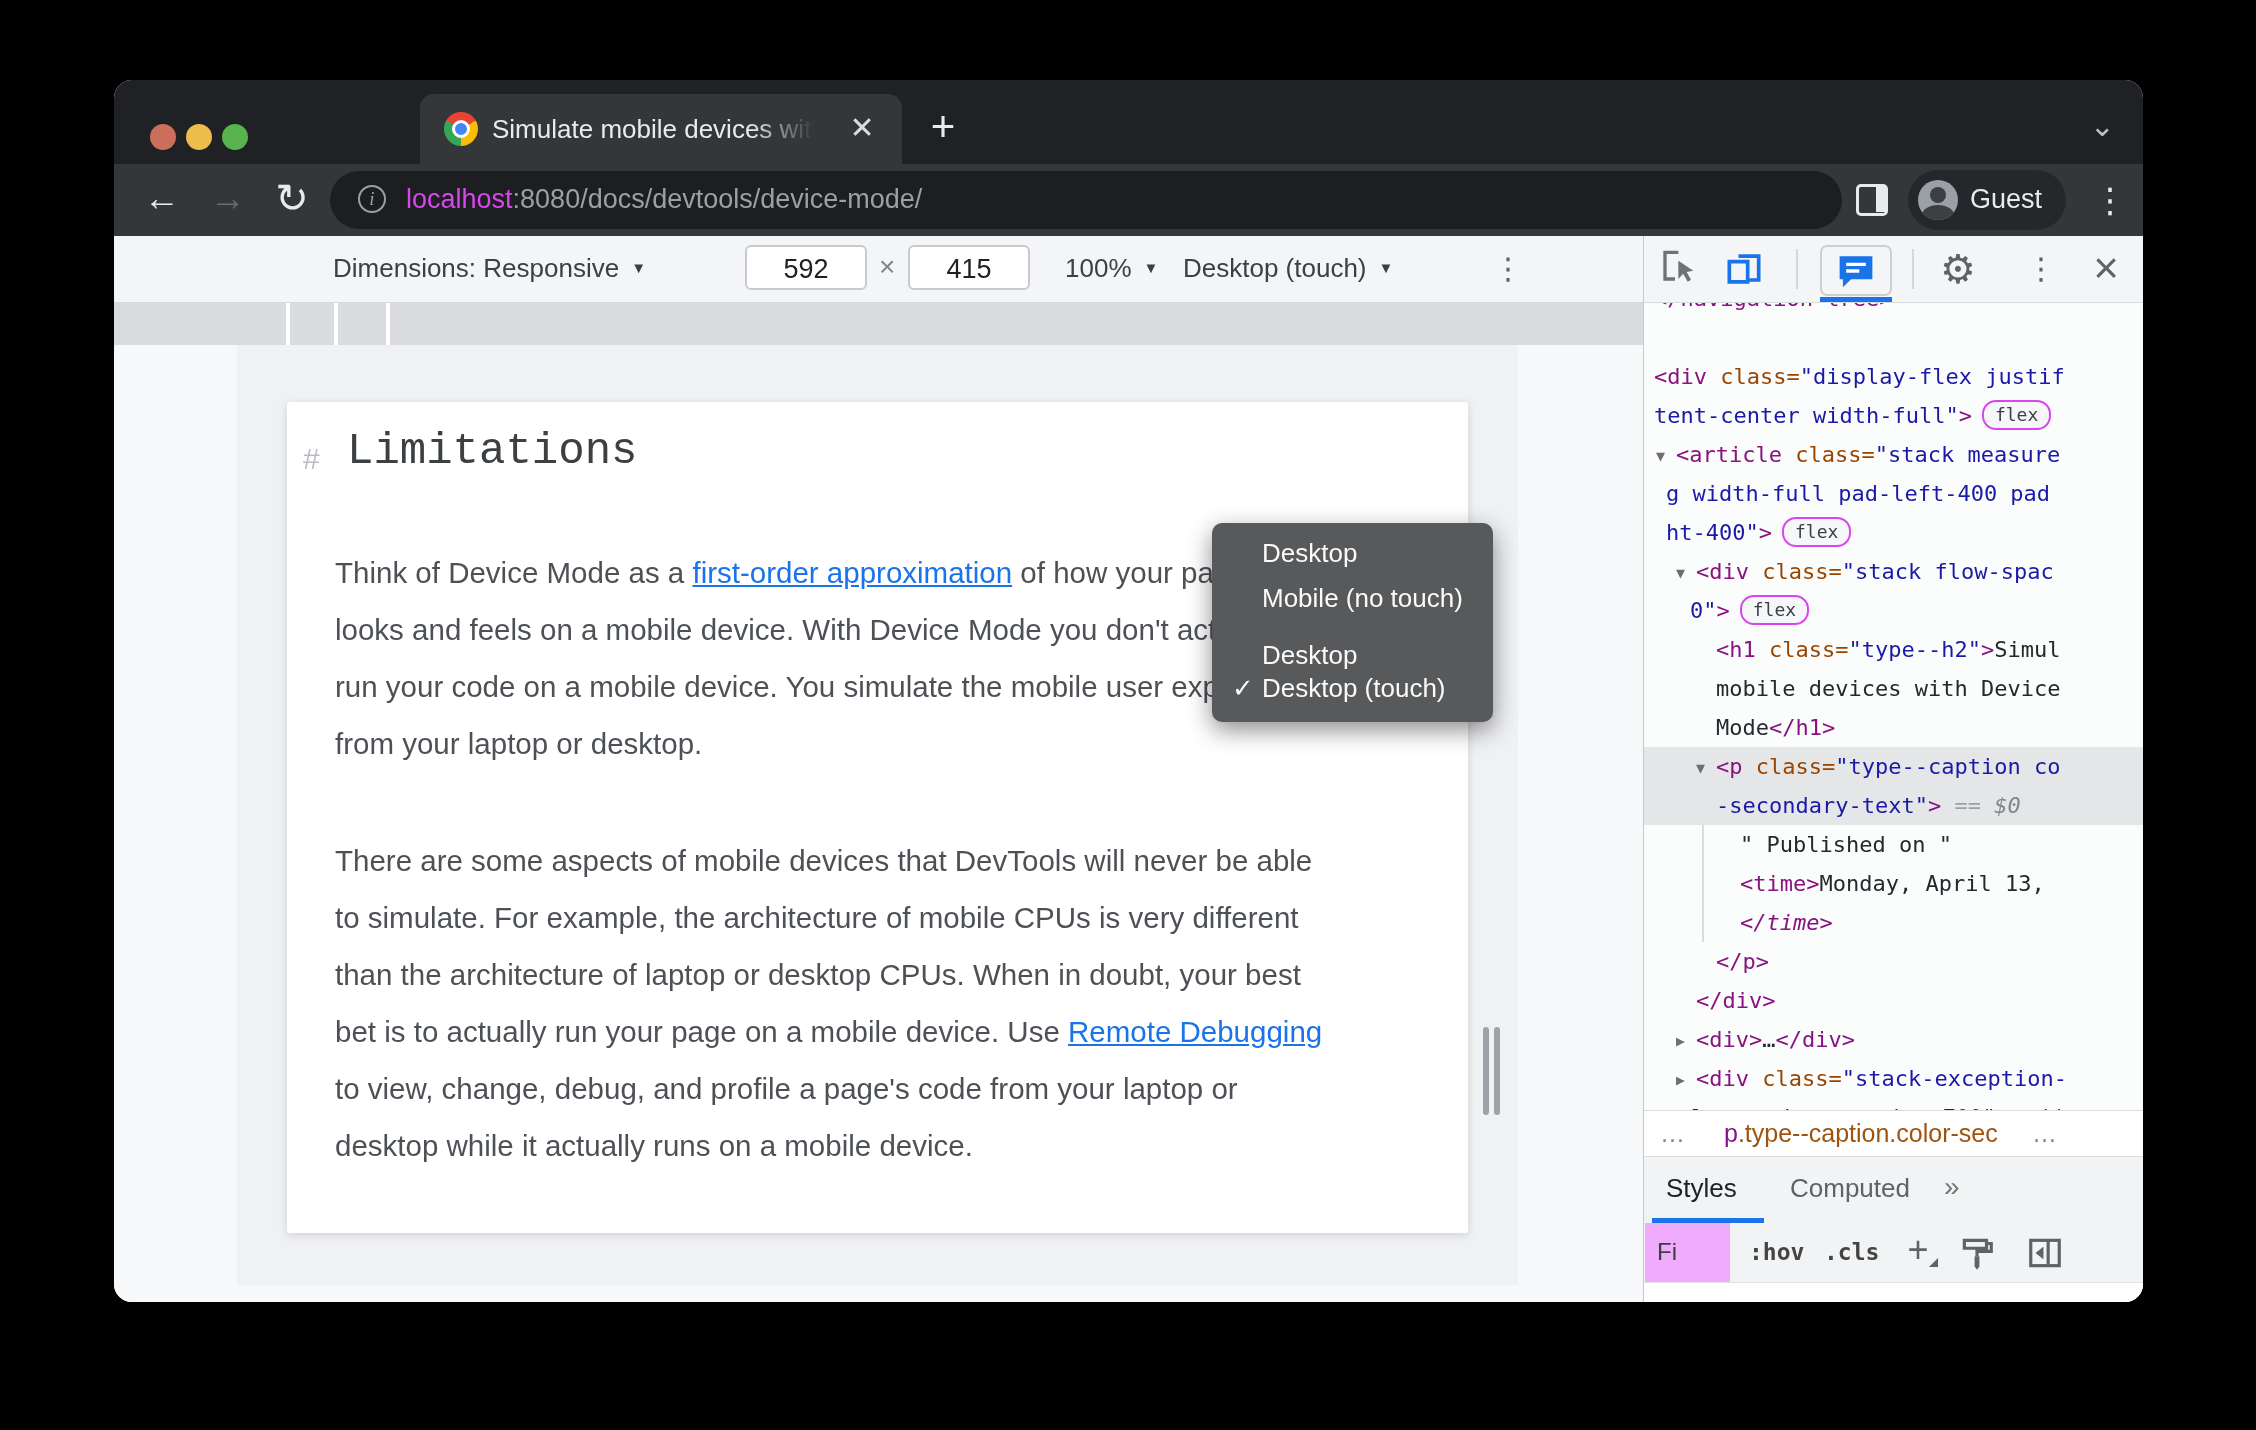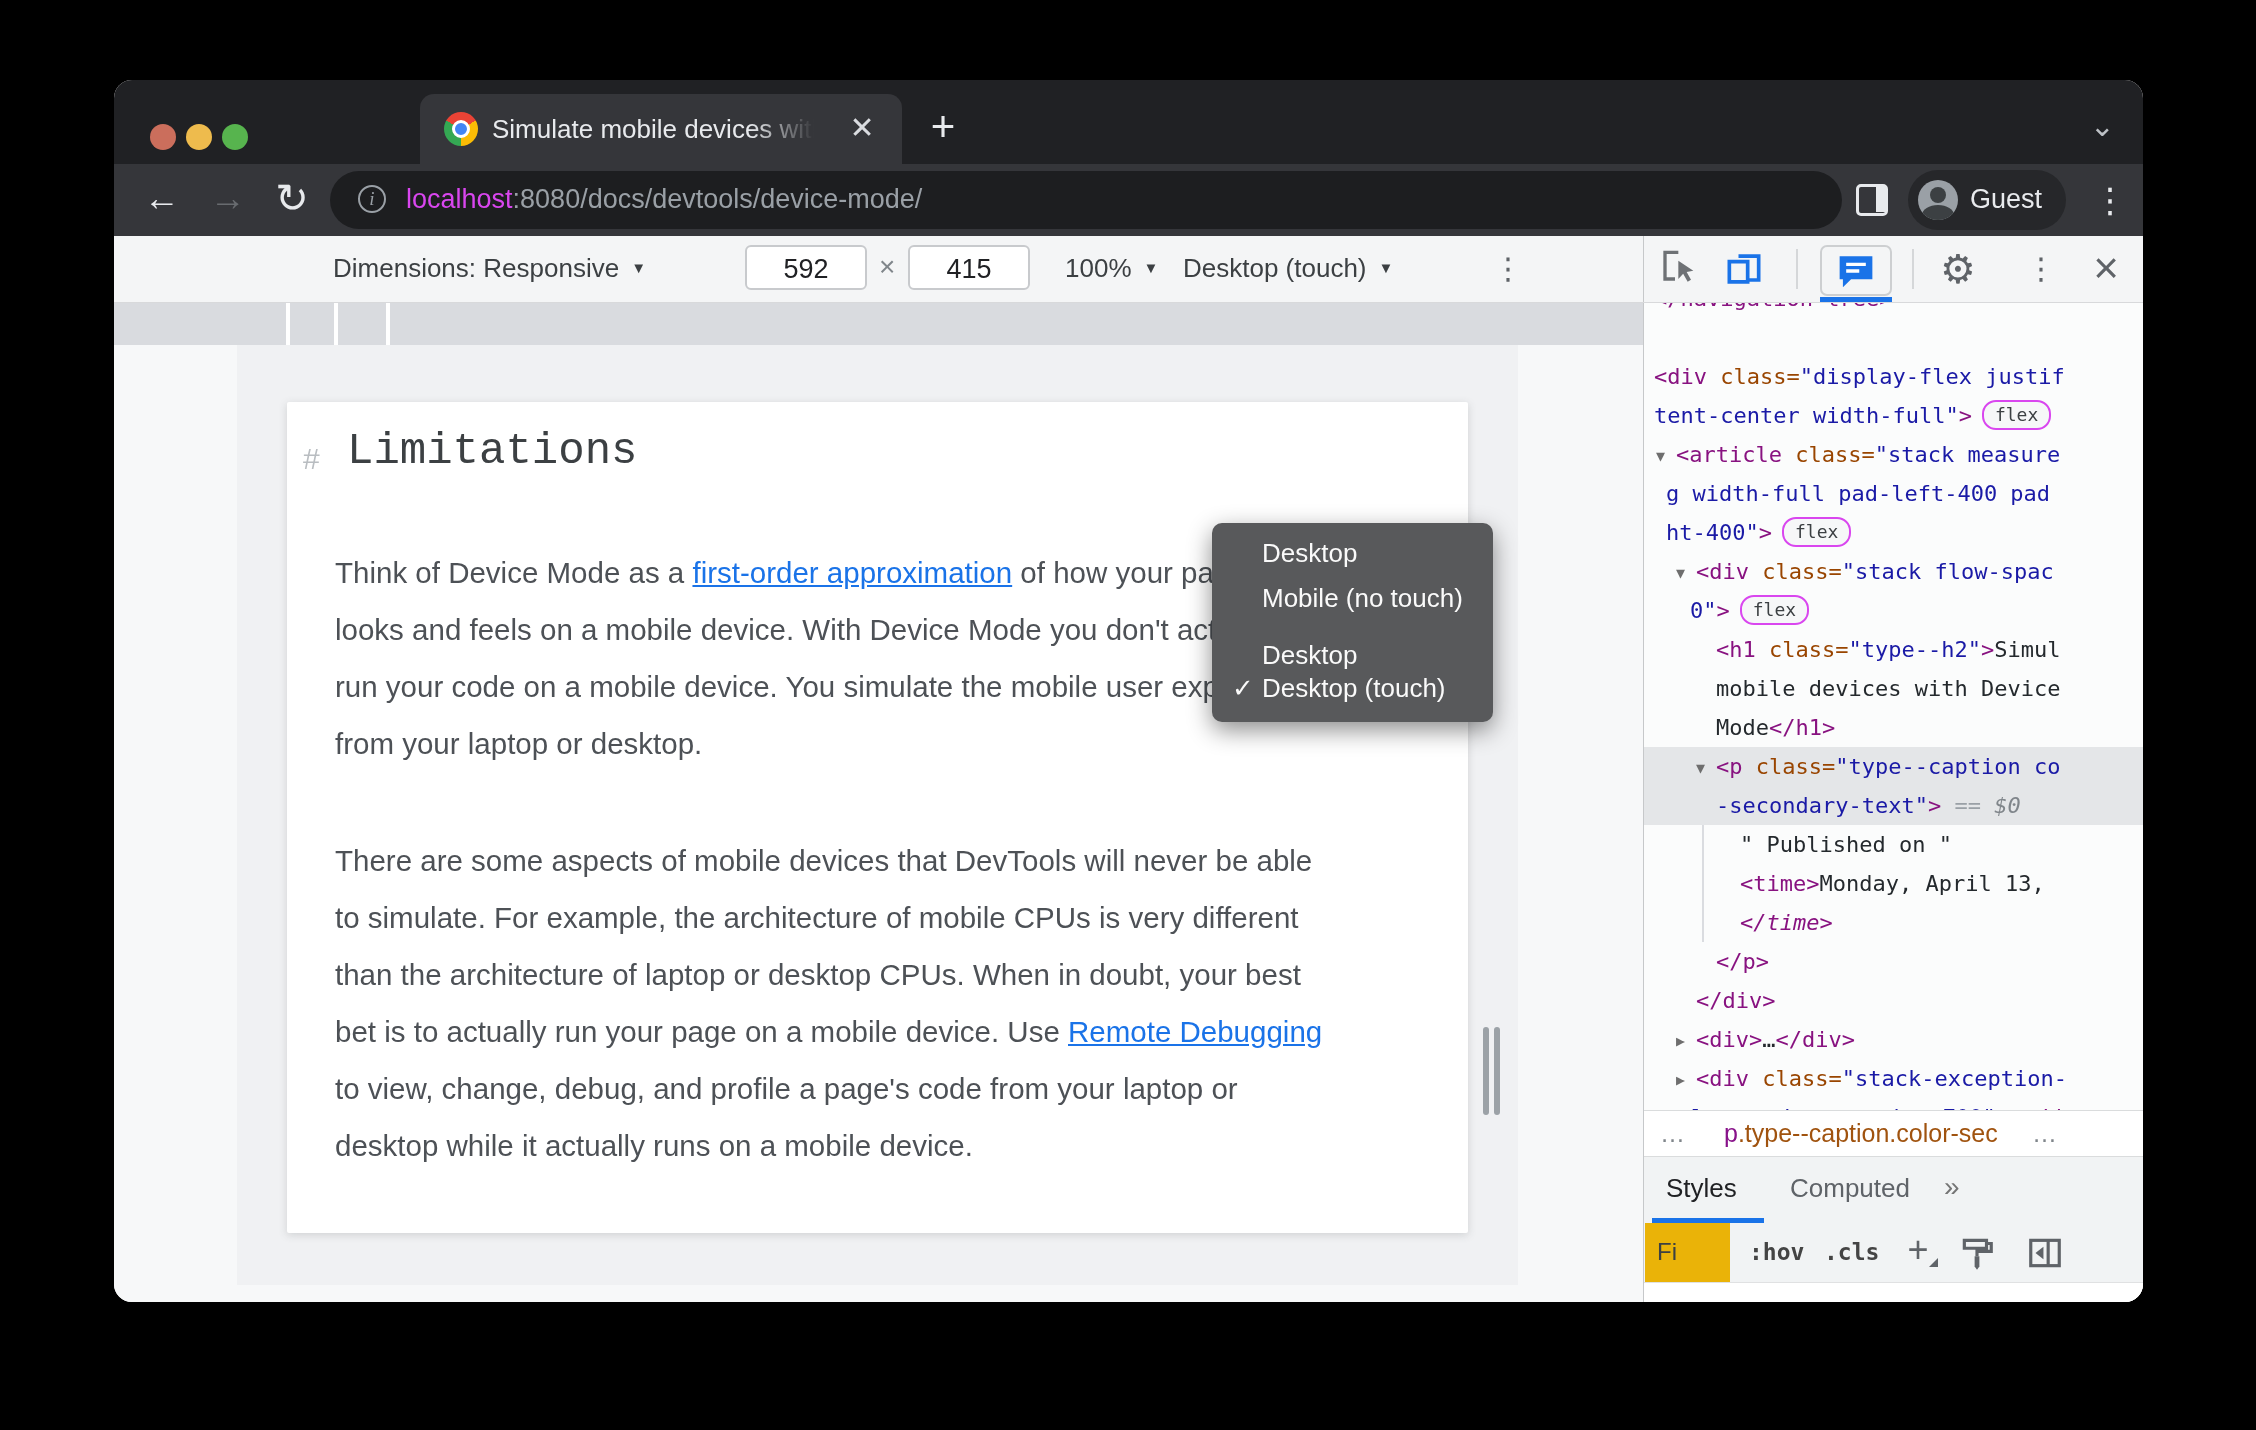--- a/index.html
+++ b/index.html
@@ -120,21 +120,21 @@
   #bc-more-r{position:absolute;left:388px;color:#80868b;letter-spacing:2px;}
   
   #styles-tabs{position:absolute;left:0;top:854px;width:100%;height:66px;background:#f1f3f4;font-size:26px;}
   #tab-styles{position:absolute;left:22px;top:16px;color:#202124;}
   #tab-computed{position:absolute;left:146px;top:16px;color:#5f6368;}
   #tabs-more{position:absolute;left:300px;top:14px;color:#757575;font-size:28px;}
   #styles-underline{position:absolute;left:8px;top:61px;width:112px;height:5px;background:#1a73e8;}
   
   #filter-row{position:absolute;left:0;top:920px;width:100%;height:60px;background:#f1f3f4;
     border-bottom:1.5px solid #e0e1e2;box-sizing:border-box;}
-  #filter-input{position:absolute;left:1px;top:0;width:85px;height:100%;background:#eab308;
+  #filter-input{position:absolute;left:1px;top:0;width:85px;height:100%;background:#f0abfc;
     font-size:24px;color:#3c4043;line-height:58px;padding-left:12px;box-sizing:border-box;}
   .fchip{position:absolute;top:0;font-family:"DejaVu Sans Mono",monospace;font-size:23px;color:#444;line-height:58px;font-weight:bold;}
   #chip-hov{left:105px;} #chip-cls{left:180px;}
   #filter-plus{position:absolute;left:256px;top:0;width:36px;color:#5f6368;font-size:36px;line-height:54px;text-align:center;}
   #filter-plus::after{content:"";position:absolute;right:-2px;bottom:10px;border-left:9px solid transparent;border-bottom:9px solid #5f6368;}
   #below-filter{position:absolute;left:0;top:980px;width:100%;height:19px;background:#fff;}
 
   svg{display:block;}
 </style>
 </head>

